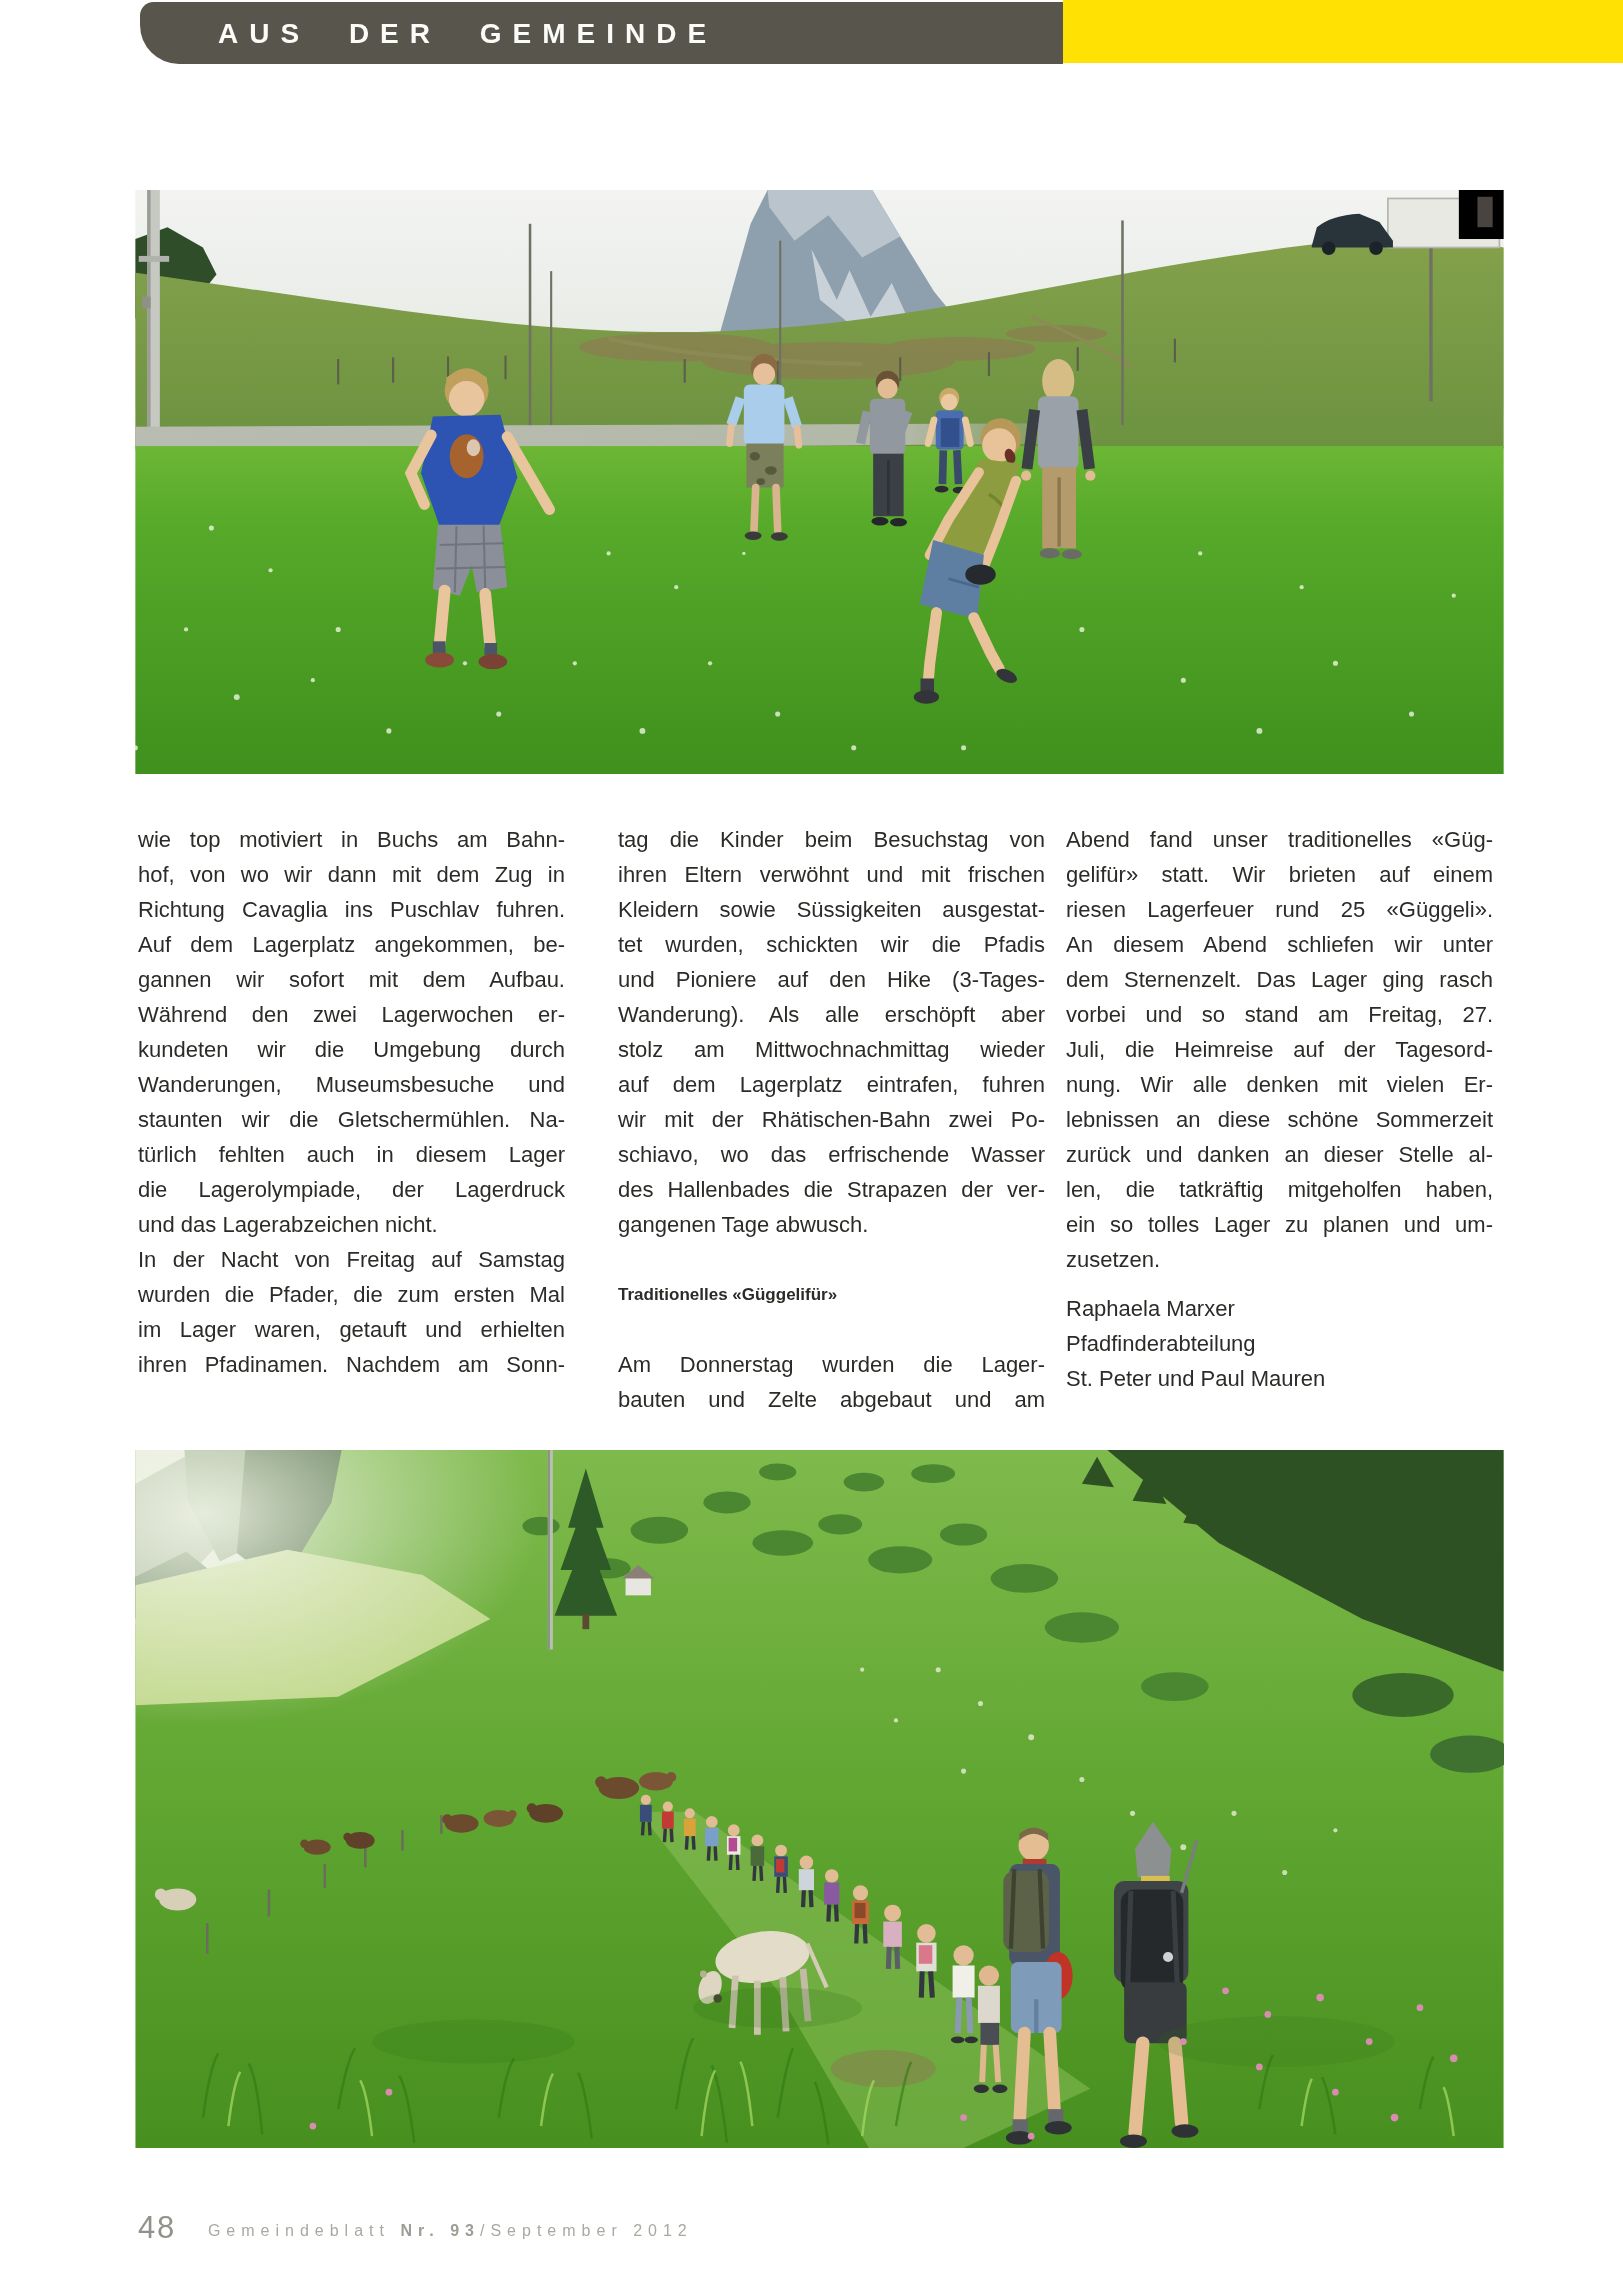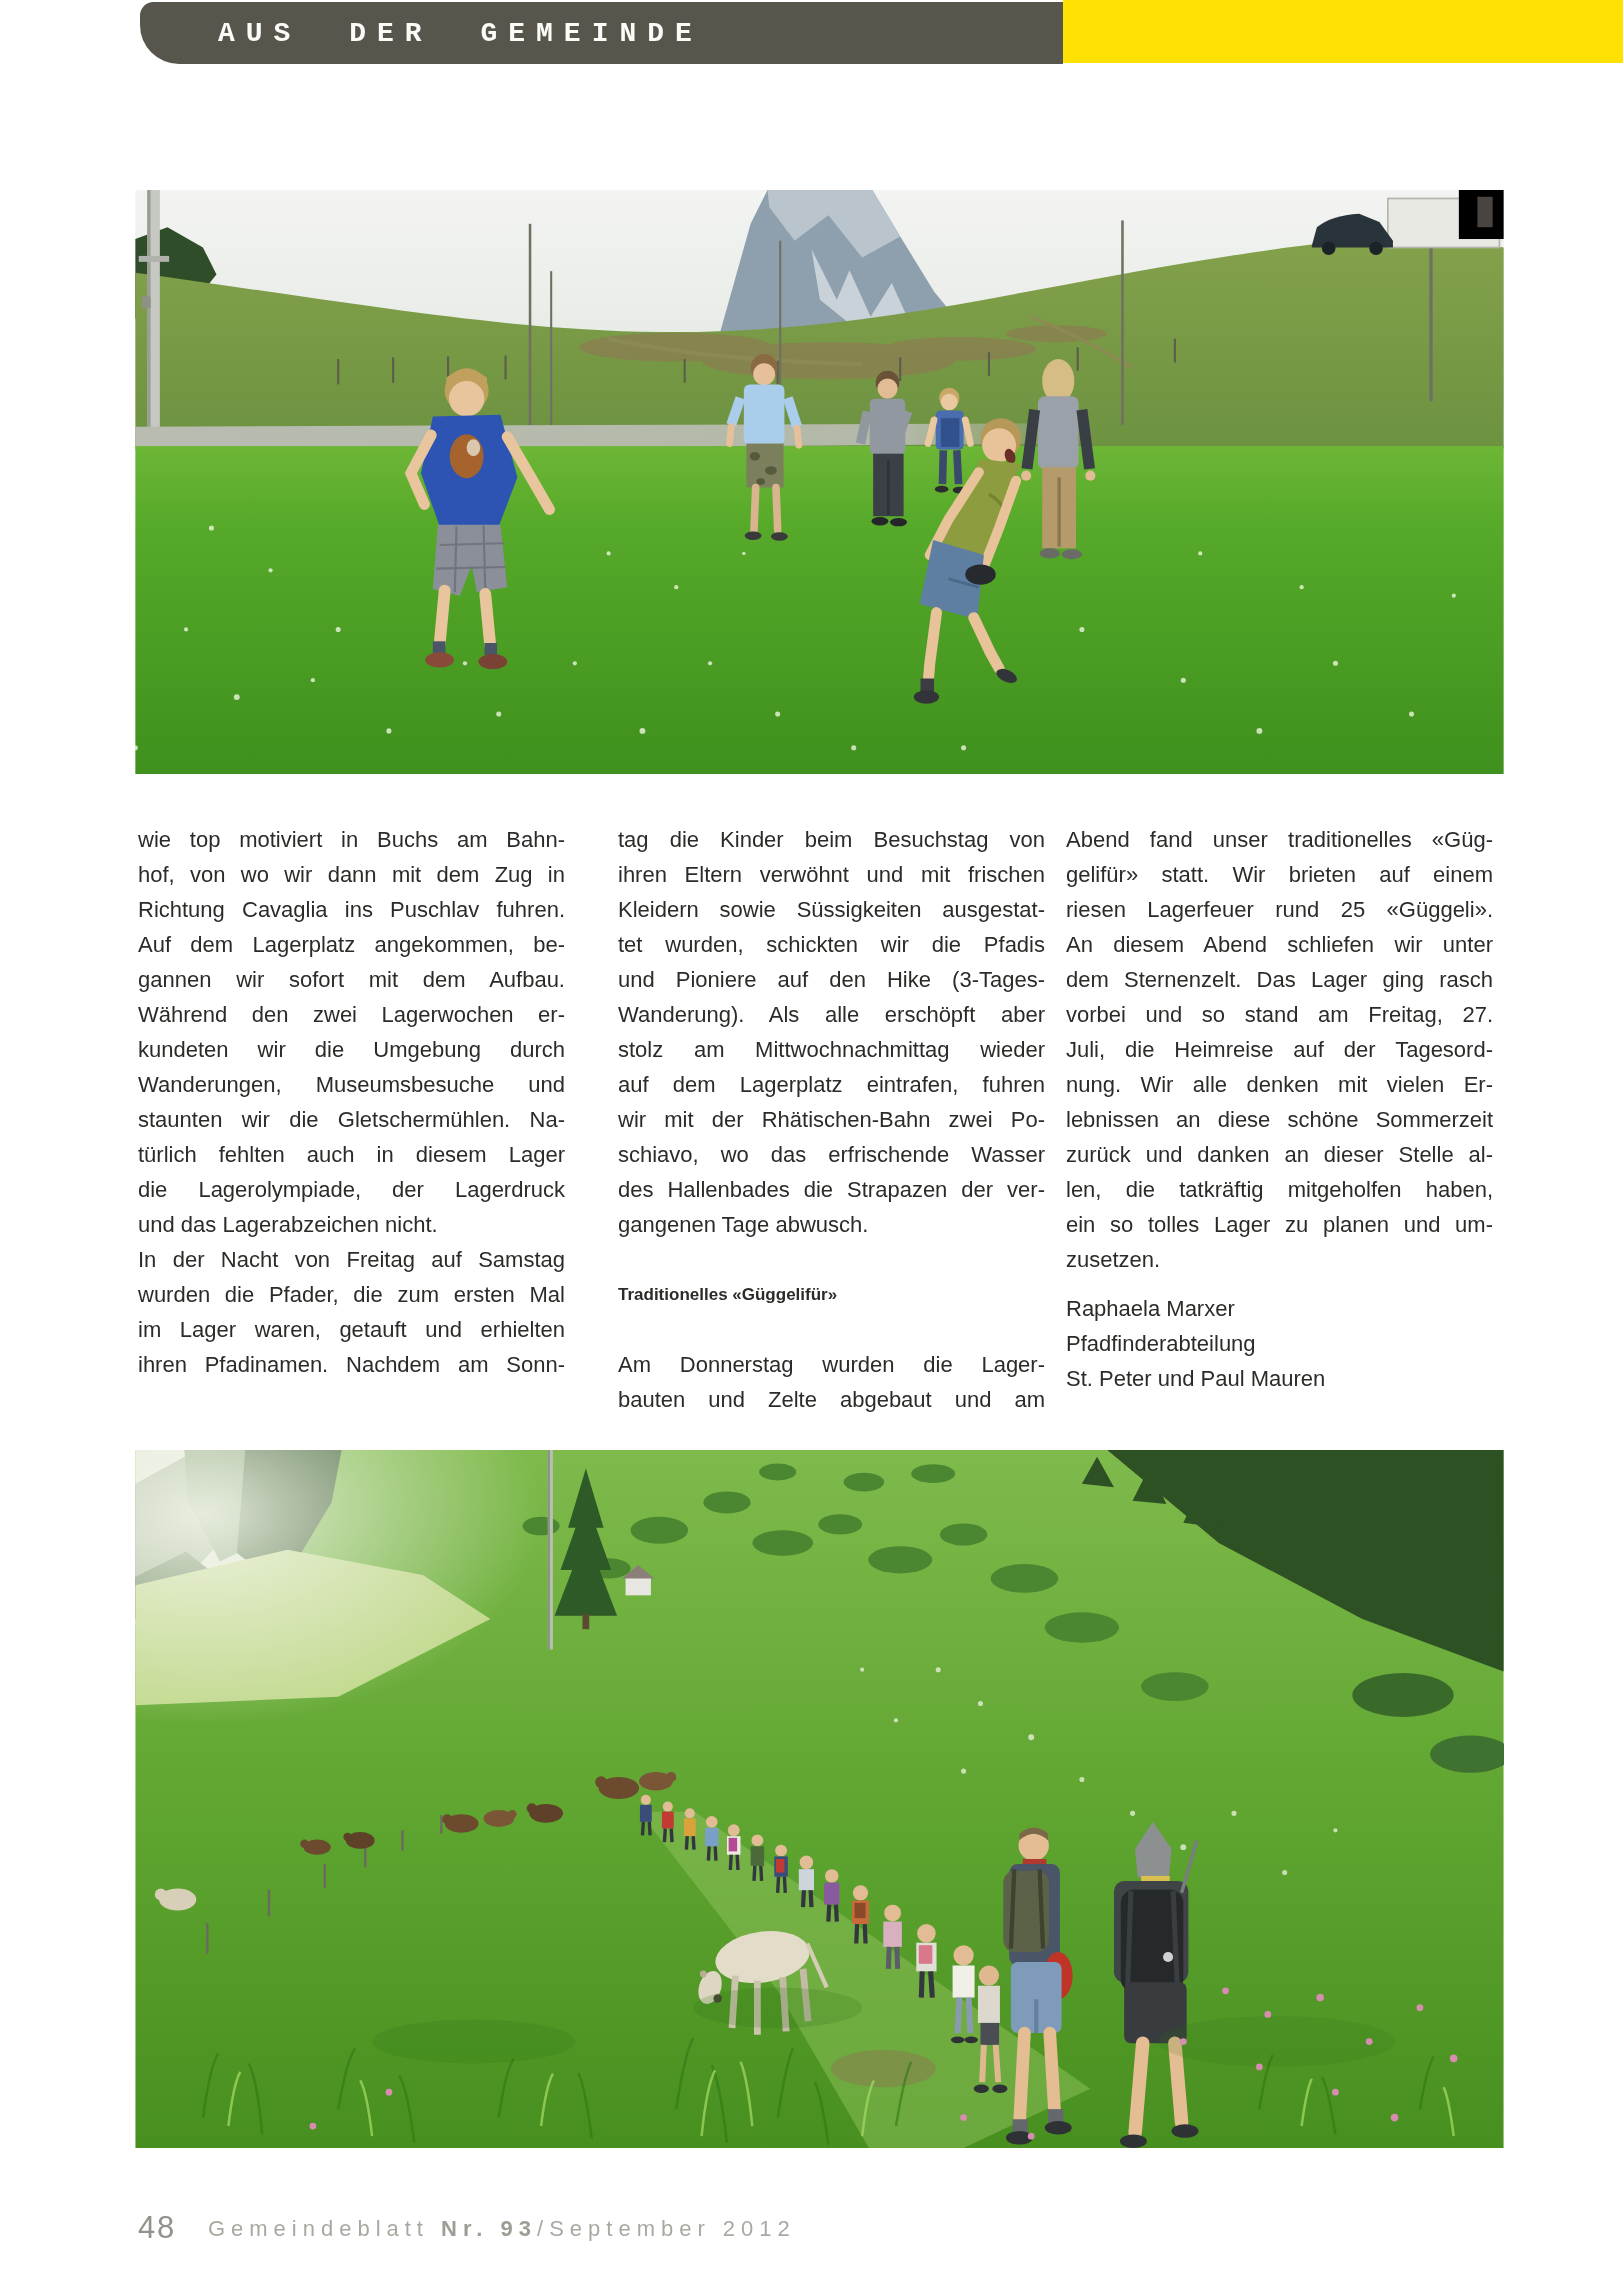--- a/index.html
+++ b/index.html
@@ -4,42 +4,42 @@
 <style>
   html,body{margin:0;padding:0;background:#ffffff;}
   .page{position:relative;width:1623px;height:2295px;background:#ffffff;overflow:hidden;
         font-family:"Liberation Sans",sans-serif;}
 
   
   .banner-gray{position:absolute;left:140px;top:1.7px;width:923px;height:62px;
                background:#57554c;border-radius:13.5px 0 0 39px;}
   .banner-title{position:absolute;left:78px;top:0;height:62px;line-height:64px;
                 color:#fbfbf8;font-size:28px;font-weight:bold;
-                letter-spacing:11px;word-spacing:20px;white-space:nowrap;font-family:Liberation Mono, monospace;}
+                letter-spacing:11px;word-spacing:20px;white-space:nowrap;}
   .banner-yellow{position:absolute;left:1063px;top:0;width:561px;height:63px;background:#ffe103;}
 
   
   .photo{position:absolute;display:block;}
   #photo1{left:135px;top:190px;}
   #photo2{left:135px;top:1450px;}
 
   
   .columns{position:absolute;left:138px;top:822px;width:1355px;}
   .col{position:absolute;top:0;width:427px;color:#2b2b28;font-size:22px;}
   .col1{left:0;} .col2{left:480px;} .col3{left:928px;}
   .ln{height:35px;line-height:35px;text-align:justify;text-align-last:justify;overflow:hidden;}
   .ln-end{text-align-last:left;}
   .blk-h{margin:35px 0;}
   .col-h{height:35px;line-height:35px;font-weight:bold;font-size:17px;}
   .blk-sig{margin-top:14px;}
 
   
   .footer{position:absolute;left:138px;top:2210px;height:42px;white-space:nowrap;}
   .page-num{font-size:31px;color:#92928b;letter-spacing:1.7px;vertical-align:baseline;}
-  .pub-line{font-size:22px;color:#a9a9a1;letter-spacing:6px;margin-left:32px;vertical-align:1.7px;}
+  .pub-line{font-size:16px;color:#a9a9a1;letter-spacing:6px;margin-left:32px;vertical-align:1.7px;}
   .pub-issue{font-weight:bold;color:#9d9d95;}
 </style>
 </head>
 <body>
 
 <div class="page">
 
   <div class="banner-gray">
     <div class="banner-title">AUS DER GEMEINDE</div>
   </div>

